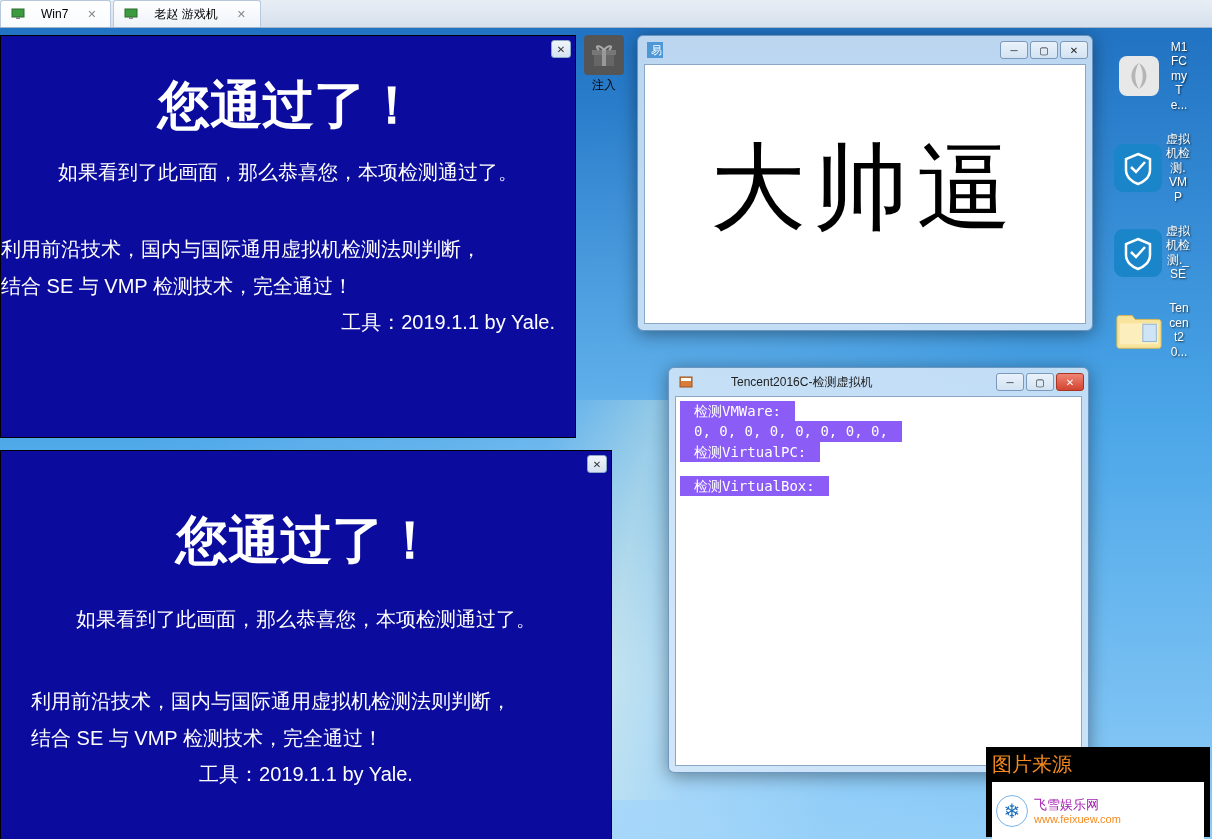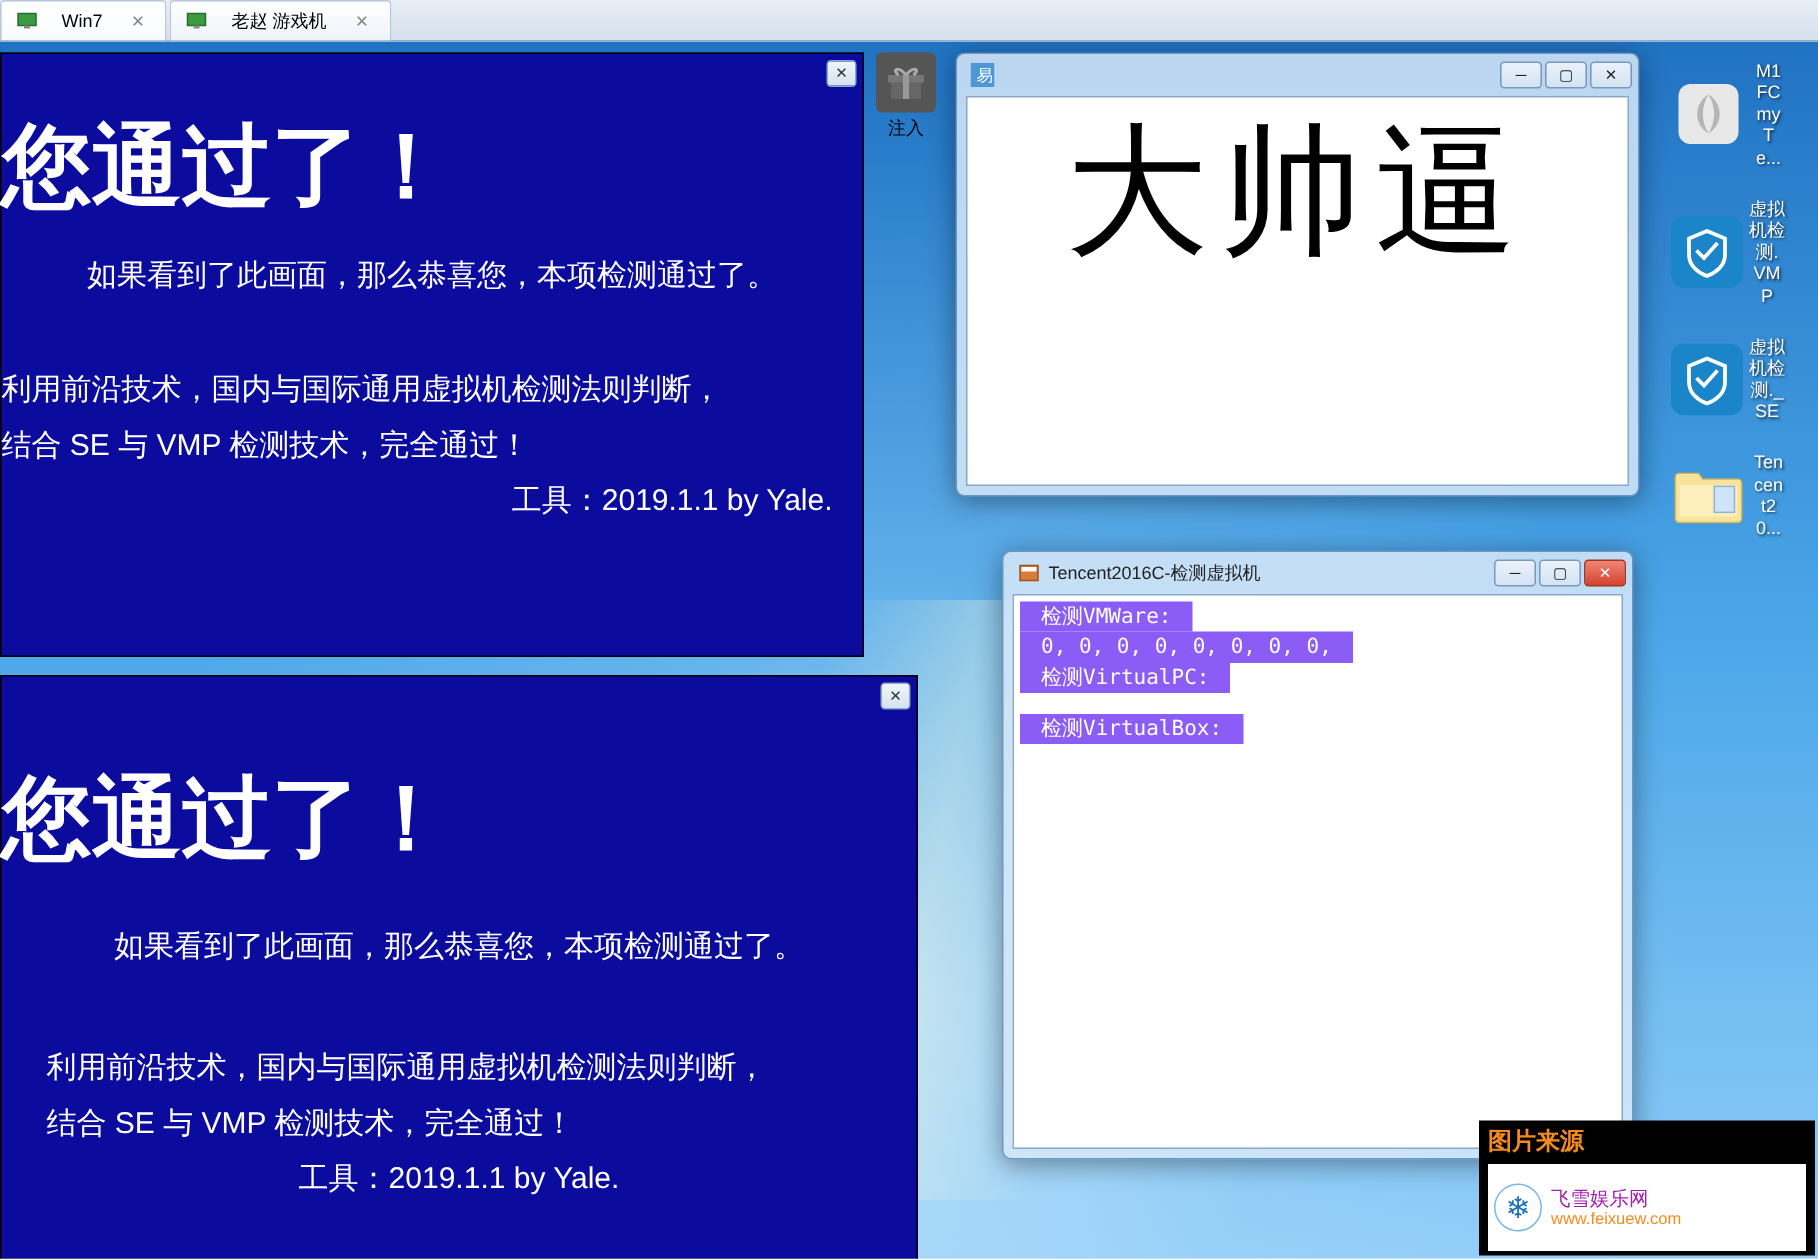--- a/index.html
+++ b/index.html
@@ -111,21 +111,21 @@
 }
 .win-titlebar {
   height: 28px;
   display: flex;
   align-items: center;
   padding: 0 4px;
   font-size: 12px;
   color: #222;
 }
 .win-title-icon { width: 16px; height: 16px; margin: 0 5px; }
-.win-title-text { flex: 1; }
+.win-title-text { flex: 1; margin-left: 32px; }
 .win-btns { display: flex; gap: 2px; }
 .win-btn {
   width: 28px; height: 18px;
   border: 1px solid #7a99bb;
   border-radius: 3px;
   background: linear-gradient(to bottom, #eaf2fa, #d3e3f3);
   display: flex; align-items: center; justify-content: center;
   font-size: 10px;
   cursor: pointer;
 }
@@ -143,23 +143,23 @@
 }
 
 
 .verify-pane {
   position: absolute;
   background: #0b0b9e;
   color: #fff;
   border: 1px solid #000;
 }
 .verify-title {
-  font-size: 60px;
+  font-size: 52px;
   font-weight: bold;
-  text-align: left;
+  text-align: center;
   margin-top: 35px;
 }
 .verify-sub {
   font-size: 20px;
   text-align: center;
   margin-top: 18px;
 }
 .verify-desc {
   font-size: 20px;
   margin-top: 45px;
@@ -208,20 +208,21 @@
   color: #000000;
 }
 
 
 .bigtext {
   font-family: "SimSun", serif;
   font-size: 95px;
   font-weight: normal;
   letter-spacing: 8px;
   text-align: center;
+  padding-top: 60px;
 }
 
 
 .console-body {
   font-family: "NSimSun", "SimSun", monospace;
   font-size: 14px;
   padding: 4px;
   line-height: 1.45;
 }
 .console-line {
@@ -235,21 +236,21 @@
 .watermark {
   position: absolute;
   right: 2px;
   bottom: 2px;
   width: 224px;
   height: 90px;
   background: #000;
   z-index: 50;
   padding: 4px 6px;
 }
-.wm-title { color: #f58b1f; font-size: 16px; font-weight: bold; }
+.wm-title { color: #f58b1f; font-size: 20px; font-weight: normal; }
 .wm-body {
   background: #fff;
   margin-top: 4px;
   height: 58px;
   display: flex;
   align-items: center;
   gap: 6px;
   padding-left: 4px;
 }
 .wm-logo {

